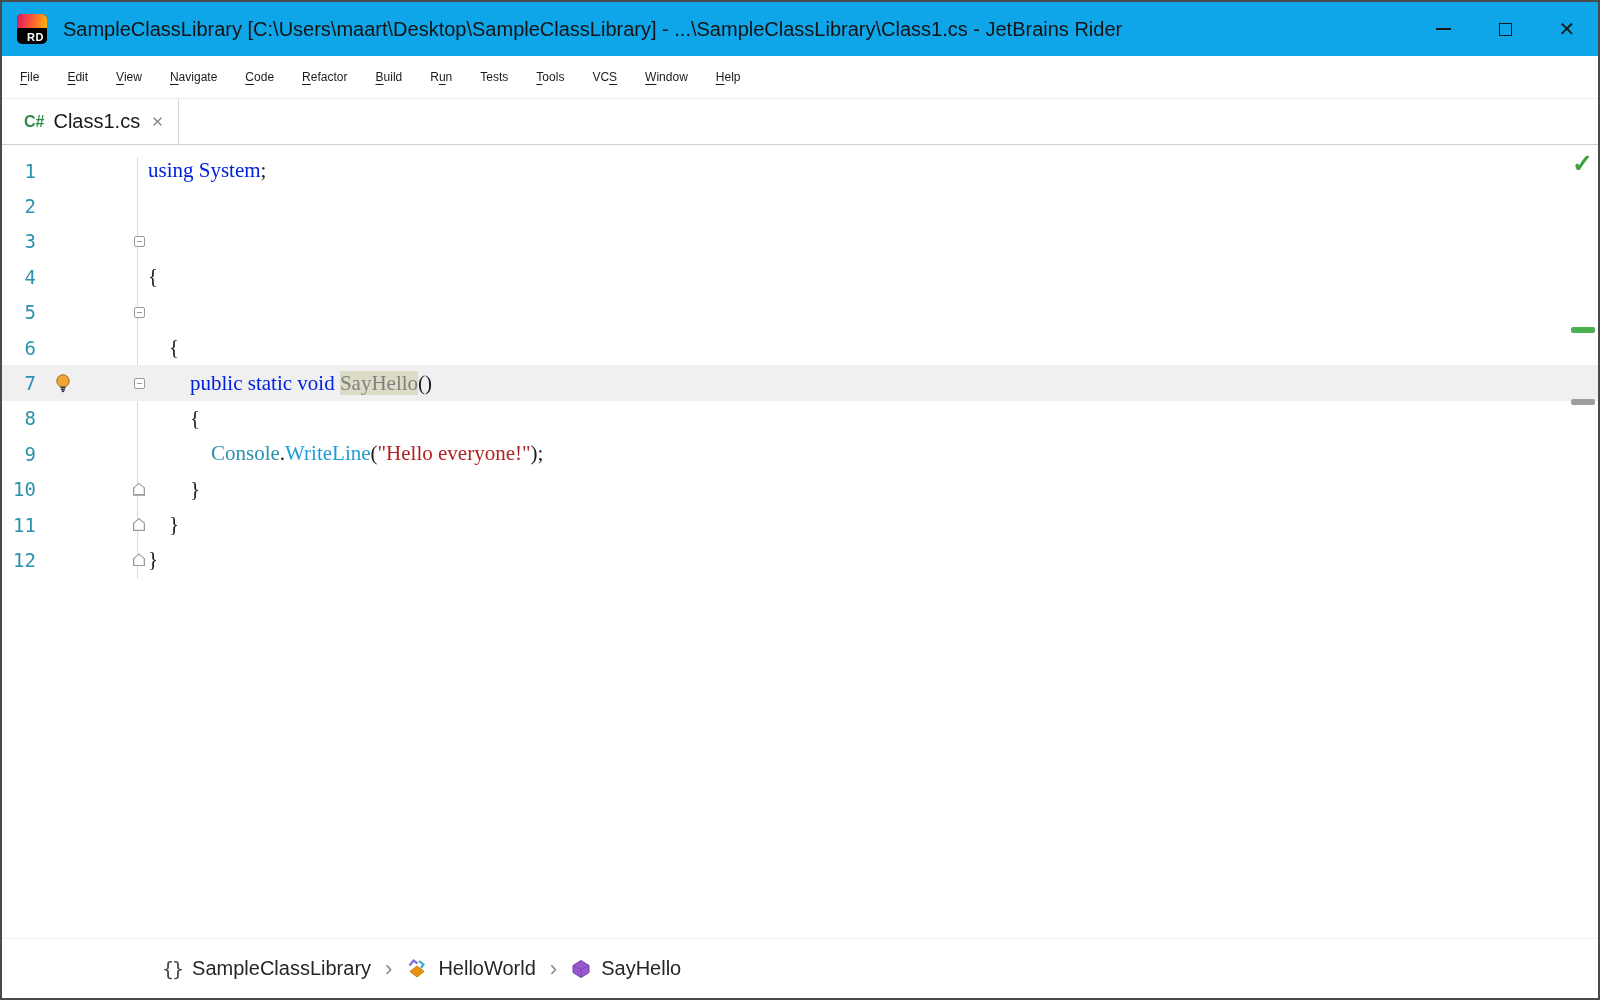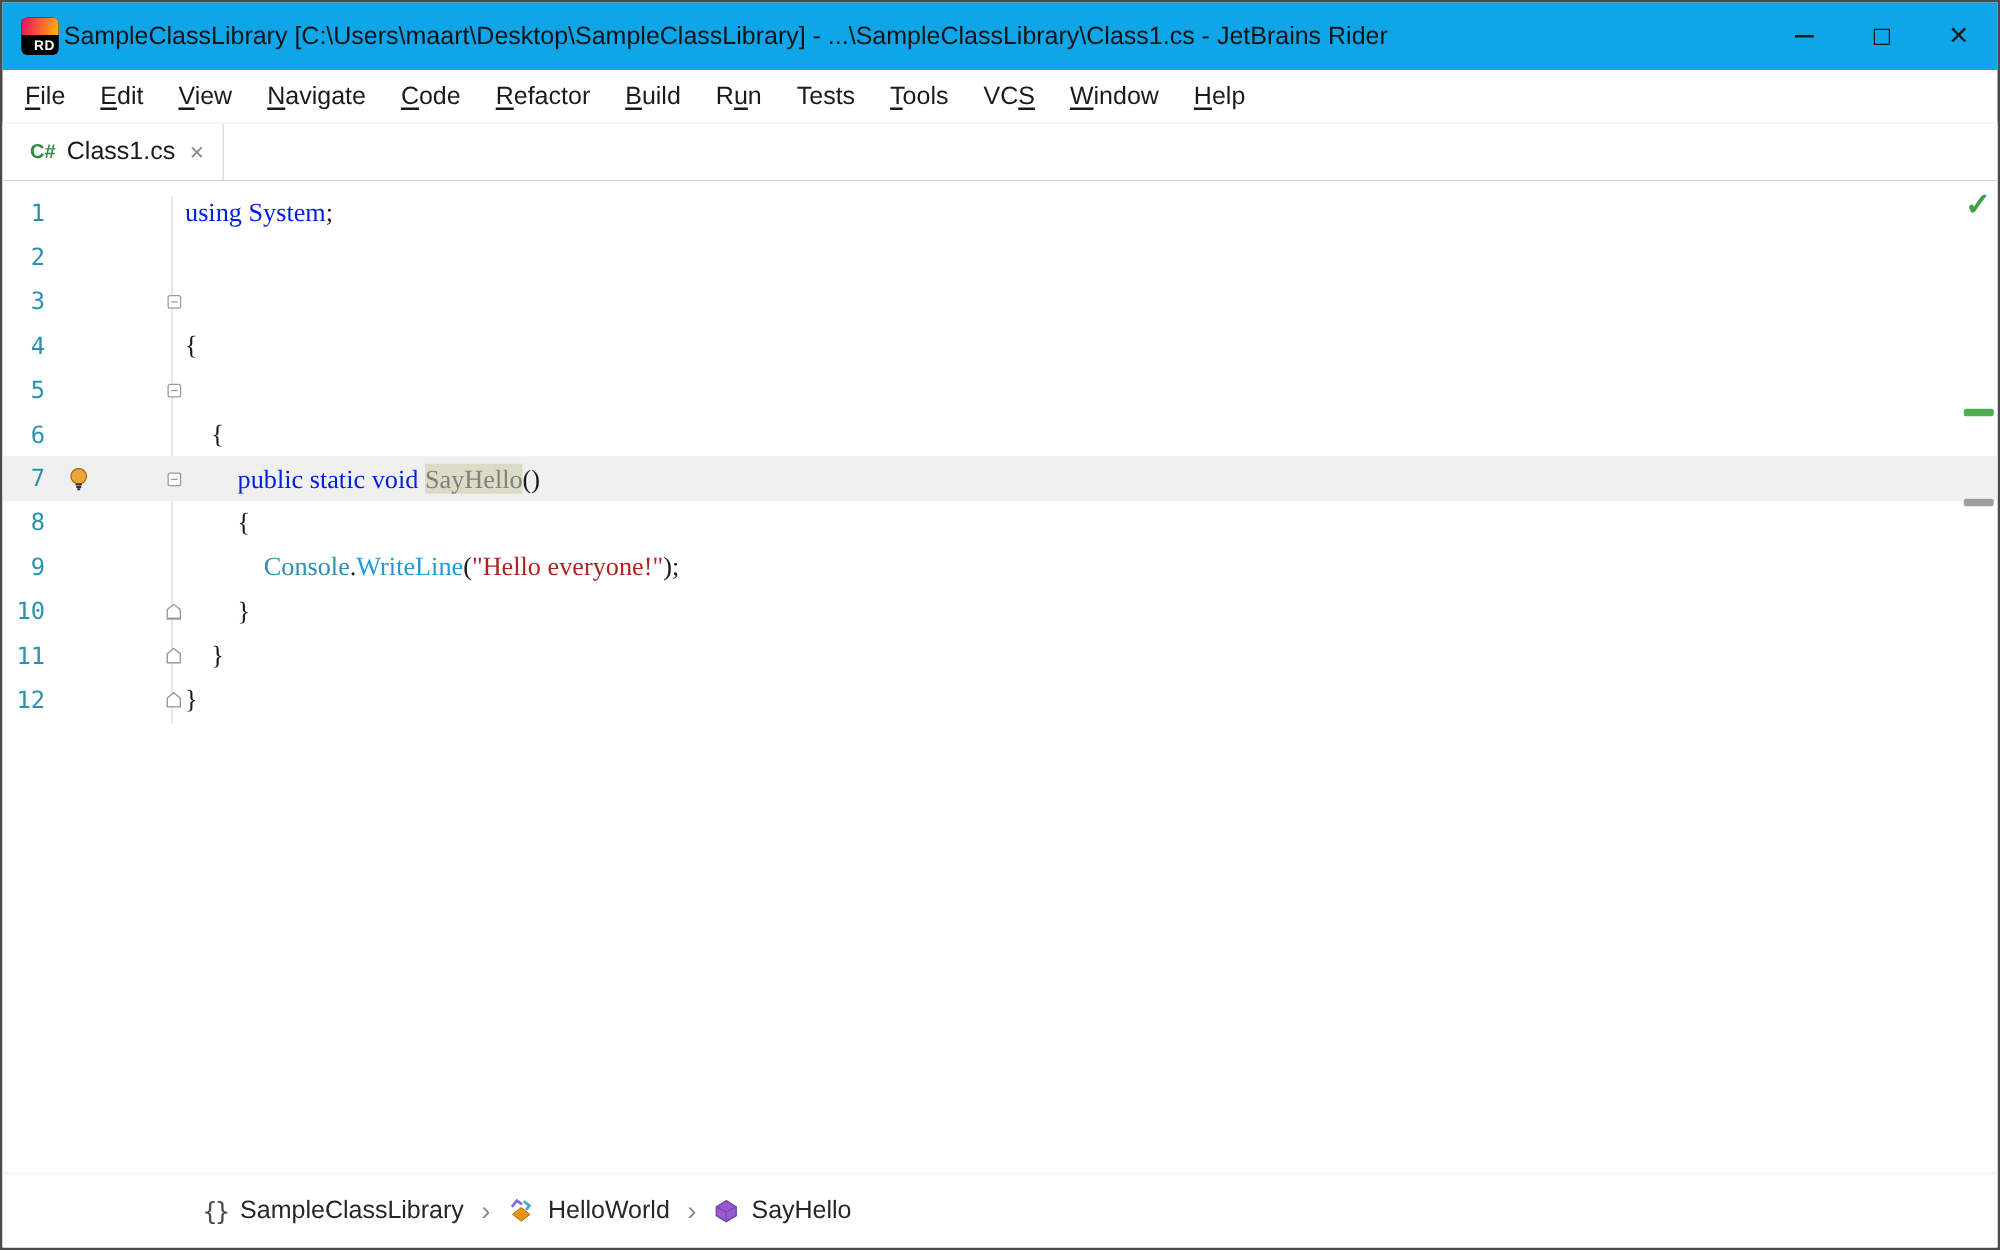--- a/index.html
+++ b/index.html
@@ -4,30 +4,30 @@
 <style>
   *{margin:0;padding:0;box-sizing:border-box}
   html,body{width:1600px;height:1000px;overflow:hidden;background:#fff;font-family:"Liberation Sans",sans-serif}
   .window{width:1600px;height:1000px;border:2px solid #4a4a4a;display:flex;flex-direction:column;background:#fff}
 
   
   .titlebar{height:54px;display:flex;align-items:center;flex:0 0 auto;background:#0ea5e9}
   .logo{width:30px;height:30px;margin-left:15px;border-radius:5px;background:#000;position:relative;overflow:hidden;flex:0 0 auto}
   .logo-grad{position:absolute;left:0;top:0;width:100%;height:46%;background:linear-gradient(100deg,#dd1265,#fe5c33,#fdb60d)}
   .logo-text{position:absolute;right:3px;bottom:1px;color:#fff;font-size:11px;font-weight:bold;letter-spacing:.5px}
-  .title{margin-left:4px;font-size:20px;color:#141414;white-space:nowrap;flex:1 1 auto;overflow:hidden}
+  .title{margin-left:16px;font-size:20px;color:#141414;white-space:nowrap;flex:1 1 auto;overflow:hidden}
   .win-controls{display:flex;height:100%;flex:0 0 auto}
   .wc{width:62px;height:100%;display:flex;align-items:center;justify-content:center;cursor:default}
   .glyph-min{width:15px;height:2px;background:#1a1a1a}
   .glyph-max{width:13px;height:13px;border:1.5px solid #1a1a1a}
   .glyph-close{font-size:20px;color:#1a1a1a;line-height:1}
 
   
   .menubar{height:43px;display:flex;align-items:center;padding-left:4px;border-bottom:1px solid #ececec;flex:0 0 auto}
-  .menu-item{padding:6px 14px;font-size:20px;color:#1b1b1b;white-space:nowrap}
+  .menu-item{padding:6px 14px;font-size:12px;color:#1b1b1b;white-space:nowrap}
   .menu-item u{text-underline-offset:3px}
 
   
   .tabstrip{height:46px;border-bottom:1px solid #d2d2d2;display:flex;align-items:stretch;padding-left:8px;flex:0 0 auto;background:#fff}
   .tab{display:flex;align-items:center;gap:9px;padding:0 14px;border-right:1px solid #d6d6d6;background:#fff}
   .csharp-icon{font-weight:bold;font-size:16px;color:#2e8b46}
   .tab-label{font-size:20px;color:#1a1a1a}
   .tab-close{font-size:15px;color:#8a8a8a;margin-left:2px}
 
   

